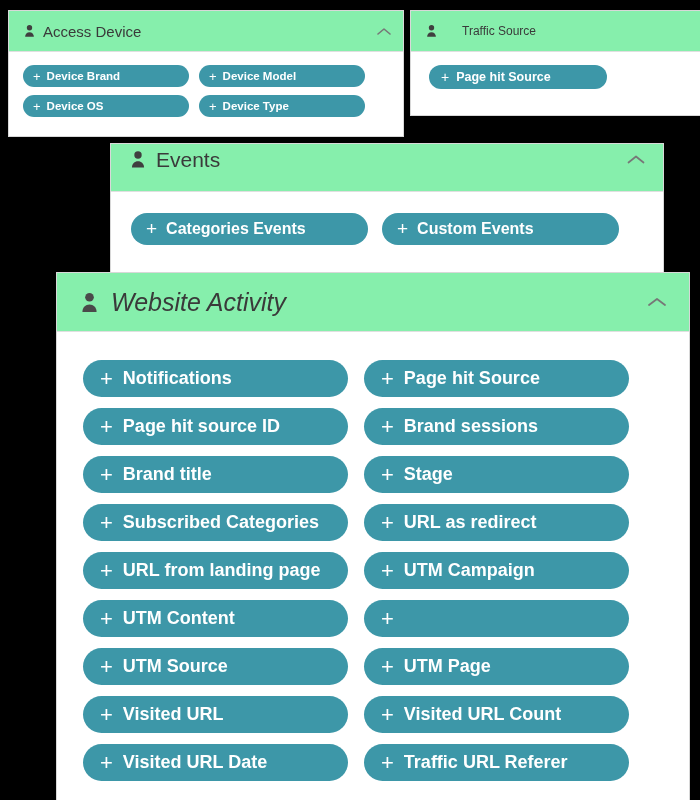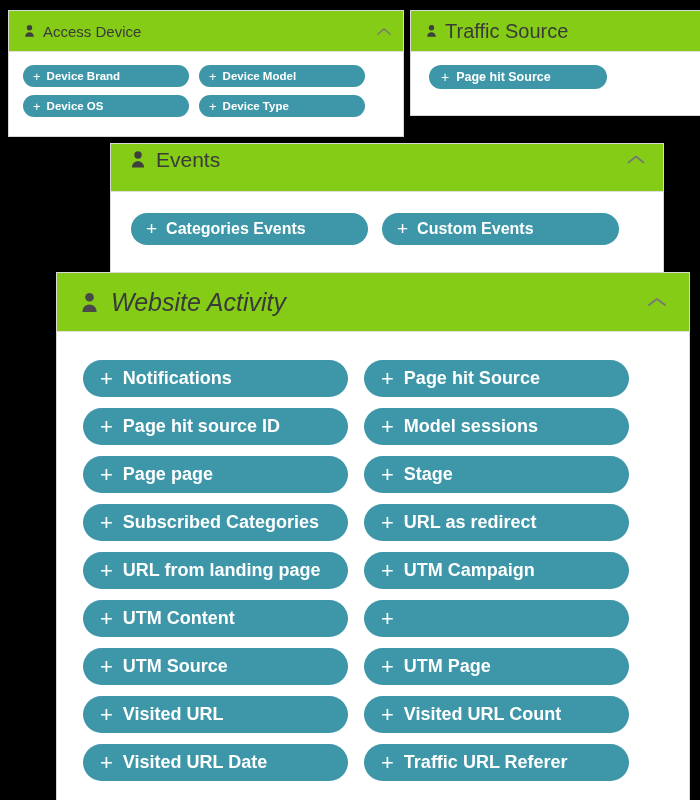--- a/index.html
+++ b/index.html
@@ -18,21 +18,21 @@
 
   .panel {
     position: absolute;
     background: #ffffff;
     border: 1px solid #d8d8d8;
     box-sizing: border-box;
     overflow: hidden;
   }
 
   .panel-header {
-    background: #84cc16;
+    background: #86efac;
     border-bottom: 1px solid #e0e0e0;
     display: flex;
     align-items: center;
     box-sizing: border-box;
     width: 100%;
   }
 
   .panel-title {
     display: flex;
     align-items: center;
@@ -120,21 +120,21 @@
   #panel-traffic-source {
     left: 410px;
     top: 10px;
     width: 300px;
     height: 106px;
   }
   #panel-traffic-source .panel-header {
     height: 41px;
     padding: 0 12px 0 14px;
   }
-  #panel-traffic-source .panel-title { font-size: 20px; gap: 7px; }
+  #panel-traffic-source .panel-title { font-size: 12px; gap: 24px; }
   #panel-traffic-source .panel-body { padding: 13px 0 0 18px; }
   #panel-traffic-source .btn-grid { gap: 8px 10px; }
   #panel-traffic-source .pill {
     width: 178px;
     height: 24px;
     font-size: 12.5px;
     padding: 0 12px;
     gap: 7px;
   }
   #panel-traffic-source .pill .plus { font-size: 14px; }
@@ -307,25 +307,25 @@
       <button class="pill">
           <span class="plus">+</span>
           <span class="pill-label">Page hit Source</span>
         </button>
       <button class="pill">
           <span class="plus">+</span>
           <span class="pill-label">Page hit source ID</span>
         </button>
       <button class="pill">
           <span class="plus">+</span>
-          <span class="pill-label">Model sessions</span>
-        </button>
-      <button class="pill">
-          <span class="plus">+</span>
-          <span class="pill-label">Page page</span>
+          <span class="pill-label">Brand sessions</span>
+        </button>
+      <button class="pill">
+          <span class="plus">+</span>
+          <span class="pill-label">Brand title</span>
         </button>
       <button class="pill">
           <span class="plus">+</span>
           <span class="pill-label">Stage</span>
         </button>
       <button class="pill">
           <span class="plus">+</span>
           <span class="pill-label">Subscribed Categories</span>
         </button>
       <button class="pill">

